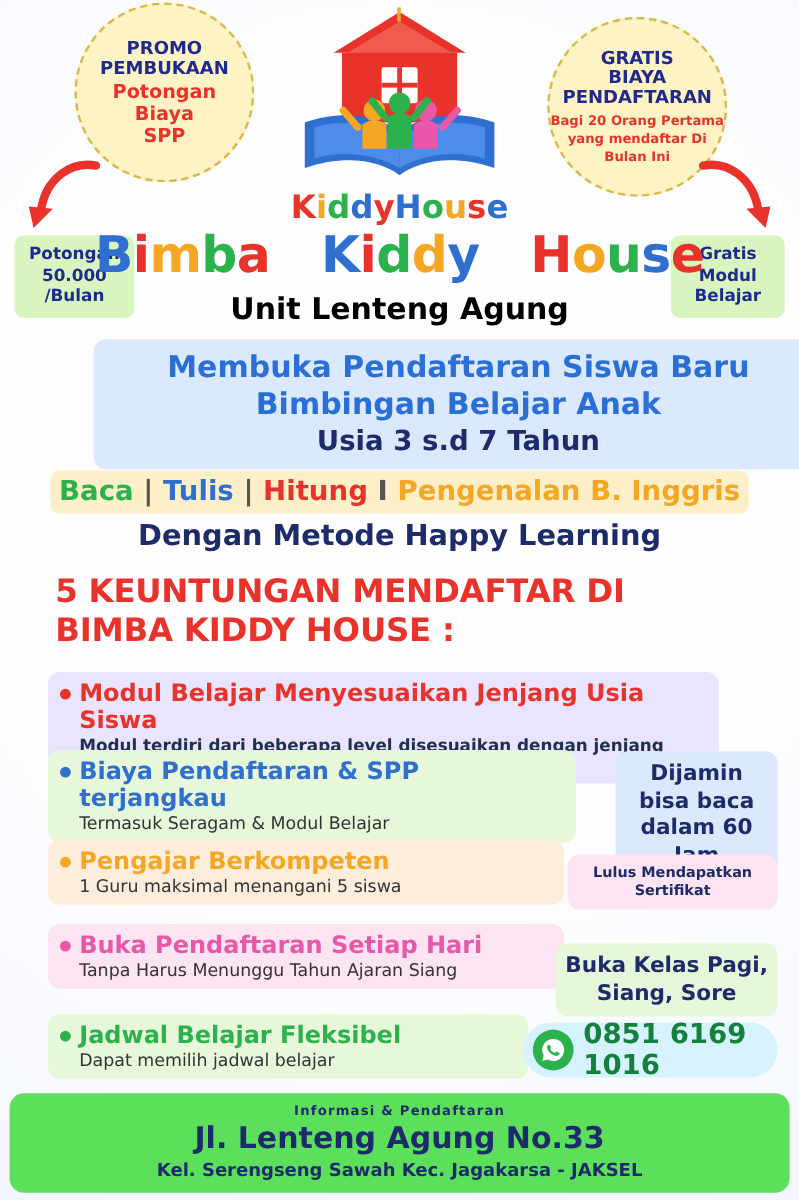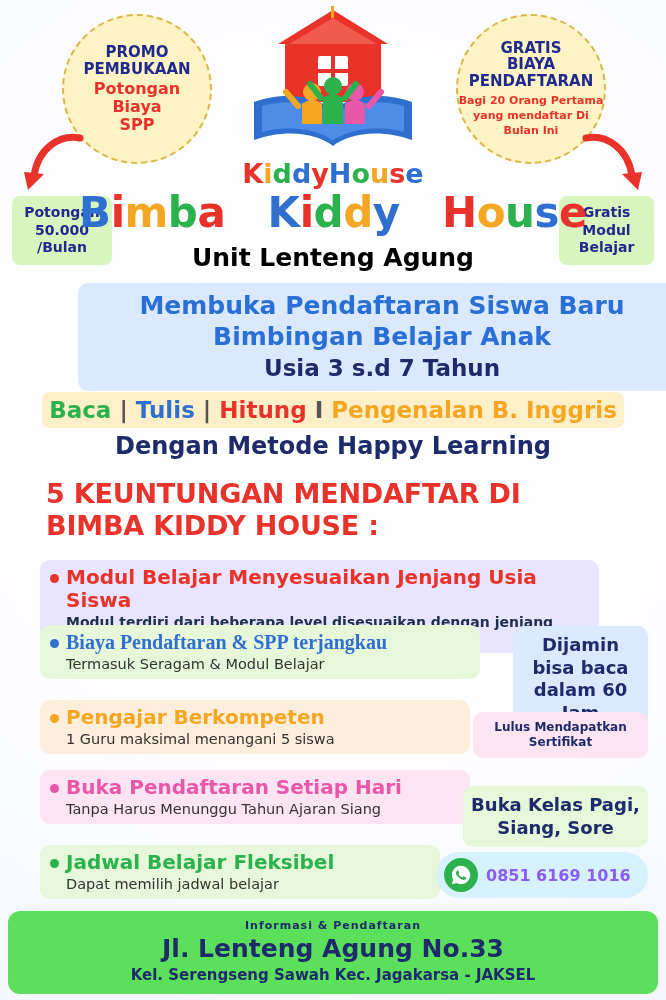--- a/index.html
+++ b/index.html
@@ -26,21 +26,21 @@
   .badge {
     position:absolute;
     width: 150px; height: 150px;
     border-radius: 50%;
     display:flex; flex-direction:column;
     align-items:center; justify-content:center;
     text-align:center;
     line-height: 1.12;
   }
   .badge-left {
-    left: 62px; top: 14px;
+    left: 62px; top: 2px;
     background: #fdf3c4;
     border: 2px dashed #d9b84a;
   }
   .badge-right {
     right: 60px; top: 14px;
     background: #fdf3c4;
     border: 2px dashed #d9b84a;
   }
   .b-l1 { color:#1f2a8c; font-weight:bold; font-size:15px; }
   .b-l2 { color:#1f2a8c; font-weight:bold; font-size:15px; }
@@ -149,21 +149,21 @@
   .benefit .b-title { font-size:20px; font-weight:bold; line-height:1.15; }
   .benefit .b-sub { font-size:14.5px; color:#333; margin-top:2px; }
 
   .b1 { top: 560px; background:#e9e4ff; width:559px;}
   .b1 .dot{ background:#e8322a; }
   .b1 .b-title{ color:#e8322a; }
   .b1 .b-sub { font-weight:bold; color:#20304f; font-size:14px;}
 
   .b2 { top: 625px; background:#e6f7da; width:440px;}
   .b2 .dot{ background:#2f6fd0; }
-  .b2 .b-title{ color:#2f6fd0;font-family:Liberation Serif, serif; }
+  .b2 .b-title{ color:#2f6fd0; }
 
   .b3 { top: 700px; background:#fdeedb; width:430px;}
   .b3 .dot{ background:#f5a623; }
   .b3 .b-title{ color:#f5a623; }
 
   .b4 { top: 770px; background:#fde4f2; width:430px;}
   .b4 .dot{ background:#e857a8; }
   .b4 .b-title{ color:#e857a8; }
 
   .b5 { top: 845px; background:#e6f7da; width:400px;}
@@ -188,21 +188,21 @@
     width: 212px; height: 46px;
     background:#d7f2ff; border-radius:24px;
     display:flex; align-items:center; gap:8px;
     padding-left:8px;
   }
   .wa-circle {
     width:34px; height:34px; border-radius:50%;
     background:#2bb24c; display:flex; align-items:center; justify-content:center;
     flex:0 0 auto;
   }
-  .phone-num { font-size:16px; font-weight:bold; color:#8b5cf6; }
+  .phone-num { font-size:23px; font-weight:bold; color:#15803d; }
 
   
   .footer {
     position:absolute; left: 8px; right: 8px; bottom: 6px;
     background:#5ce05c; border-radius:12px;
     padding: 8px 6px 10px 6px; text-align:center;
   }
   .f1 { color:#1d2b6b; font-size:11px; font-weight:bold; letter-spacing:1px;}
   .f2 { color:#1d2b6b; font-size:25px; font-weight:bold; margin-top:2px;}
   .f3 { color:#1d2b6b; font-size:15px; font-weight:bold; margin-top:3px;}

